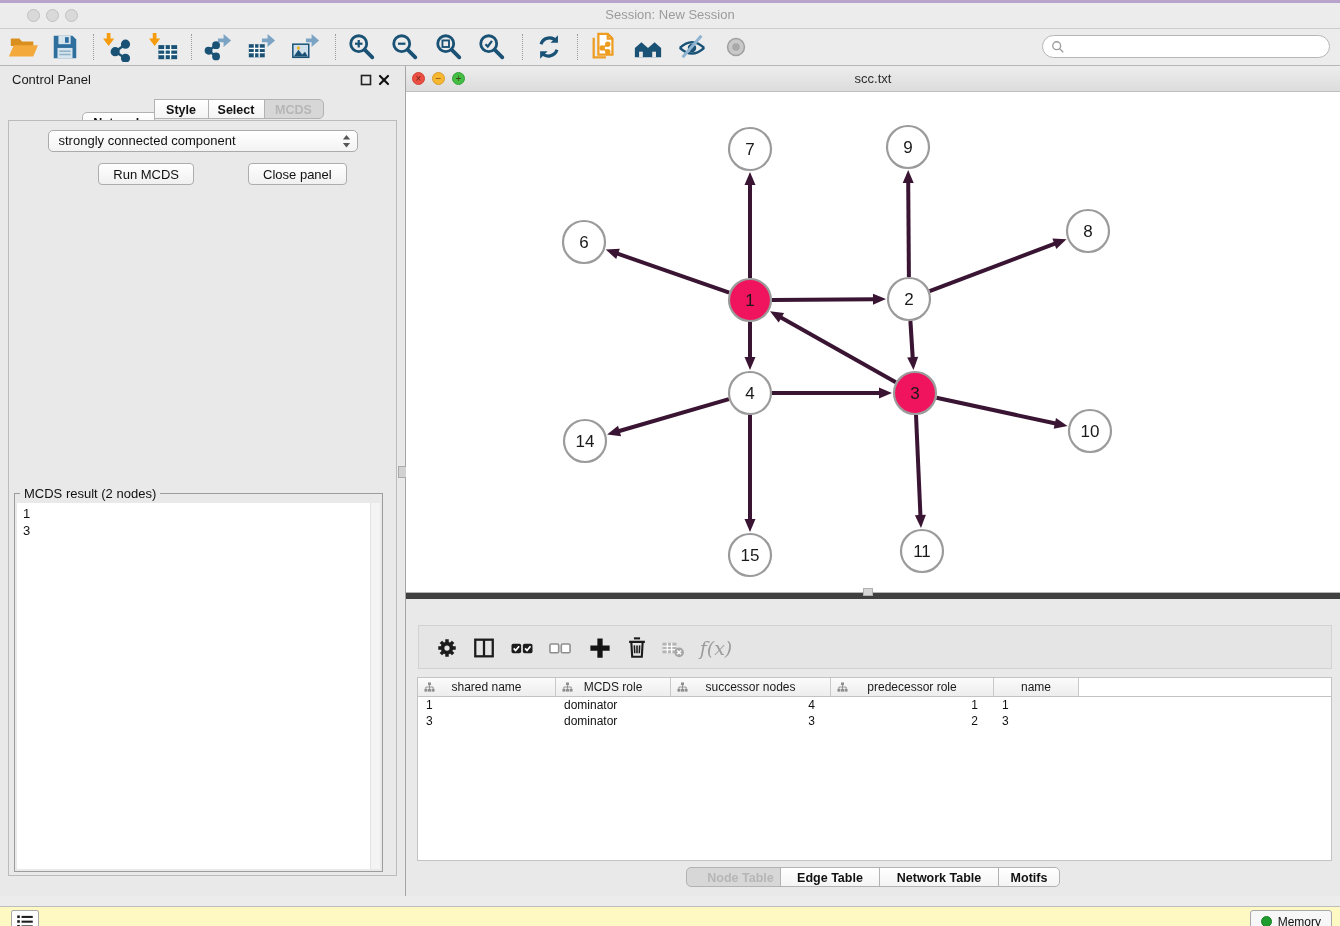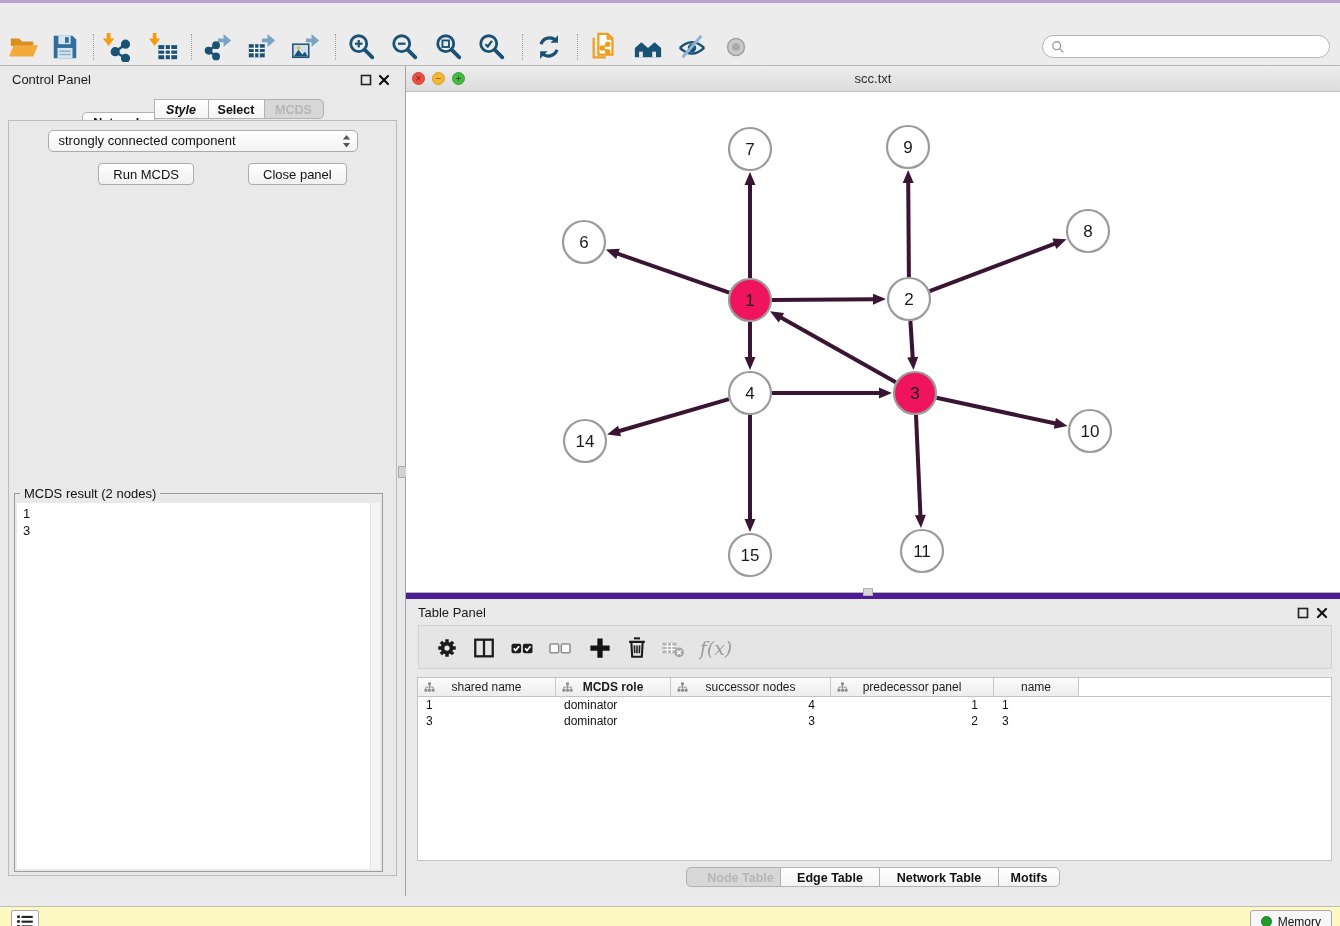--- a/index.html
+++ b/index.html
@@ -15,21 +15,21 @@
   
   .toolbar{position:absolute;top:26px;left:0;right:0;height:36px;background:#ececec;border-bottom:1px solid #b6b6b6;}
   .tool{position:absolute;top:3px;width:30px;height:30px;padding:0;background:none;border:none;cursor:pointer;}
   .tool svg{width:100%;height:100%;display:block;}
   .tsep{position:absolute;top:5px;height:26px;width:0;border-left:1px dotted #9c9c9c;}
   .search{position:absolute;right:10px;top:6px;width:288px;height:23px;background:#fff;border:1px solid #b5b5b5;border-radius:12px;box-sizing:border-box;display:flex;align-items:center;padding:0 8px;}
   .search svg{width:14px;height:14px;flex:0 0 auto;}
   .search input{flex:1;border:none;outline:none;font-size:13px;background:transparent;margin-left:5px;font-family:"Liberation Sans",sans-serif;}
 
   
-  .main{position:absolute;top:63px;left:0;right:0;bottom:30px;background:#4c1d95;}
+  .main{position:absolute;top:63px;left:0;right:0;bottom:30px;background:#404040;}
 
   
   .control{position:absolute;left:0;top:0;width:405px;height:100%;background:#e9e9e9;box-sizing:border-box;}
   .phead{position:relative;height:28px;}
   .phead .ptitle{position:absolute;left:12px;top:6px;font-size:13px;color:#1a1a1a;}
   .picon{position:absolute;top:8px;width:12px;height:12px;cursor:pointer;}
   .picon svg{width:100%;height:100%;display:block;}
   .ptabs{position:absolute;left:0;top:33px;width:100%;display:flex;justify-content:center;}
   .ptab{height:20px;line-height:20px;font-size:12.5px;font-weight:bold;text-align:center;background:linear-gradient(#ffffff,#f4f4f4);border:1px solid #b2b2b2;box-sizing:border-box;margin-left:-1px;cursor:pointer;color:#111;}
   .ptab:first-child{border-radius:5px 0 0 5px;margin-left:0;}
@@ -84,20 +84,28 @@
   .listbtn{position:absolute;left:11px;top:3px;width:28px;height:23px;background:#fdfdfd;border:1px solid #a8a8a8;border-radius:2px;padding:1px;cursor:pointer;}
   .listbtn svg{width:100%;height:100%;display:block;}
   .membtn{position:absolute;right:8px;top:3px;height:23px;padding:0 10px;background:#f7f7f7;border:1px solid #a8a8a8;border-radius:3px;display:flex;align-items:center;gap:6px;font-size:12px;font-family:"Liberation Sans",sans-serif;color:#111;cursor:pointer;}
   .dot{width:11px;height:11px;border-radius:50%;background:#1f9c2e;border:1px solid #178223;box-sizing:border-box;display:inline-block;}
 </style>
 </head>
 <body>
 
 <div id="app">
 
+  <div class="titlebar">
+    <div class="tl">
+      <i></i>
+      <i></i>
+      <i></i>
+    </div>
+    <span class="wtitle">Session: New Session</span>
+  </div>
 
   <div class="toolbar">
     <div class="search">
       <svg viewBox="0 0 16 16">
           <circle cx="6.5" cy="6.5" r="4.5" fill="none" stroke="#9a9a9a" stroke-width="1.5"></circle>
           <line x1="10" y1="10" x2="14" y2="14" stroke="#9a9a9a" stroke-width="1.5"></line>
         </svg>
       <input placeholder="" style="">
     </div>
   <button class="tool" style="left: 8px;">
@@ -276,21 +284,21 @@
             <svg viewBox="0 0 12 12">
               <g stroke="#111" stroke-width="2.2" stroke-linecap="round">
                 <line x1="2" y1="2" x2="10" y2="10"></line>
                 <line x1="10" y1="2" x2="2" y2="10"></line>
               </g>
             </svg>
           </span>
       </div>
       <div class="ptabs">
           <div class="ptab" style="width: 73px; margin-top: 13px;">Network</div>
-          <div class="ptab" style="width: 55px; font-style: italic;">Style</div>
+          <div class="ptab" style="width: 55px;">Style</div>
           <div class="ptab" style="width: 57px;">Select</div>
           <div class="ptab active" style="width: 60px;">MCDS</div>
         </div>
       <div class="pbox">
         <div class="selectwrap">
           <span class="selval">strongly connected component</span>
           <span class="stepper"><svg viewBox="0 0 10 16">
                 <path d="M5 1l4 5H1z" fill="#555"></path>
                 <path d="M5 15l-4-5h8z" fill="#555"></path>
               </svg></span>
@@ -371,36 +379,20 @@
           <text x="516" y="465" text-anchor="middle" font-size="17" fill="#1a1a1a" font-family="&quot;Liberation Sans&quot;,sans-serif">11</text>
           <circle cx="179" cy="349" r="21" fill="#ffffff" stroke="#9b9b9b" stroke-width="2.2"></circle>
           <text x="179" y="355" text-anchor="middle" font-size="17" fill="#1a1a1a" font-family="&quot;Liberation Sans&quot;,sans-serif">14</text>
           <circle cx="344" cy="463" r="21" fill="#ffffff" stroke="#9b9b9b" stroke-width="2.2"></circle>
           <text x="344" y="469" text-anchor="middle" font-size="17" fill="#1a1a1a" font-family="&quot;Liberation Sans&quot;,sans-serif">15</text>
         </svg>
       <div class="bhandle"></div>
     </div>
 
     <div class="tablepanel">
-      <div class="phead">
-        <span class="ptitle">Table Panel</span>
-        <span class="picon" style="right:31px;">
-            <svg viewBox="0 0 12 12">
-              <rect x="1.5" y="1.5" width="9" height="9" fill="none" stroke="#222" stroke-width="1.6"></rect>
-            </svg>
-          </span>
-        <span class="picon" style="right:12px;">
-            <svg viewBox="0 0 12 12">
-              <g stroke="#111" stroke-width="2.2" stroke-linecap="round">
-                <line x1="2" y1="2" x2="10" y2="10"></line>
-                <line x1="10" y1="2" x2="2" y2="10"></line>
-              </g>
-            </svg>
-          </span>
-      </div>
       <div class="ttoolbar">
           <button class="ttool" style="left: 14px;">
             <svg viewBox="0 0 32 32">
               <g stroke="#1c1c1c" stroke-width="4">
                 <line x1="16" y1="6" x2="16" y2="26"></line>
                 <line x1="6" y1="16" x2="26" y2="16"></line>
                 <line x1="9" y1="9" x2="23" y2="23"></line>
                 <line x1="9" y1="23" x2="23" y2="9"></line>
               </g>
               <circle cx="16" cy="16" r="7.2" fill="#1c1c1c"></circle>
@@ -468,21 +460,21 @@
         <div class="thead">
             <div class="th" style="width: 138px;"><svg class="treeicon" viewBox="0 0 12 12">
                 <g fill="#8d8d8d">
                   <rect x="4.4" y="0.5" width="3.2" height="3"></rect>
                   <rect x="0.5" y="7.5" width="3.2" height="3"></rect>
                   <rect x="4.4" y="7.5" width="3.2" height="3"></rect>
                   <rect x="8.3" y="7.5" width="3.2" height="3"></rect>
                 </g>
                 <path d="M6 3.5v2M2 7.5V5.5h8v2M6 5.5v2" stroke="#8d8d8d" fill="none" stroke-width="1"></path>
               </svg><span>shared name</span></div>
-            <div class="th" style="width: 115px; font-weight: bold;"><svg class="treeicon" viewBox="0 0 12 12">
+            <div class="th" style="width: 115px;"><svg class="treeicon" viewBox="0 0 12 12">
                 <g fill="#8d8d8d">
                   <rect x="4.4" y="0.5" width="3.2" height="3"></rect>
                   <rect x="0.5" y="7.5" width="3.2" height="3"></rect>
                   <rect x="4.4" y="7.5" width="3.2" height="3"></rect>
                   <rect x="8.3" y="7.5" width="3.2" height="3"></rect>
                 </g>
                 <path d="M6 3.5v2M2 7.5V5.5h8v2M6 5.5v2" stroke="#8d8d8d" fill="none" stroke-width="1"></path>
               </svg><span>MCDS role</span></div>
             <div class="th" style="width: 160px;"><svg class="treeicon" viewBox="0 0 12 12">
                 <g fill="#8d8d8d">
@@ -494,21 +486,21 @@
                 <path d="M6 3.5v2M2 7.5V5.5h8v2M6 5.5v2" stroke="#8d8d8d" fill="none" stroke-width="1"></path>
               </svg><span>successor nodes</span></div>
             <div class="th" style="width: 163px;"><svg class="treeicon" viewBox="0 0 12 12">
                 <g fill="#8d8d8d">
                   <rect x="4.4" y="0.5" width="3.2" height="3"></rect>
                   <rect x="0.5" y="7.5" width="3.2" height="3"></rect>
                   <rect x="4.4" y="7.5" width="3.2" height="3"></rect>
                   <rect x="8.3" y="7.5" width="3.2" height="3"></rect>
                 </g>
                 <path d="M6 3.5v2M2 7.5V5.5h8v2M6 5.5v2" stroke="#8d8d8d" fill="none" stroke-width="1"></path>
-              </svg><span>predecessor panel</span></div>
+              </svg><span>predecessor role</span></div>
             <div class="th" style="width: 85px;"><span>name</span></div>
             <div class="th filler"></div>
           </div>
         <div class="tbody">
             <div class="tr">
               <div class="td" style="width: 138px; text-align: left;">1</div>
               <div class="td" style="width: 115px; text-align: left;">dominator</div>
               <div class="td" style="width: 160px; text-align: right; padding-right: 16px;">4</div>
               <div class="td" style="width: 163px; text-align: right; padding-right: 16px;">1</div>
               <div class="td" style="width: 85px; text-align: left;">1</div>

